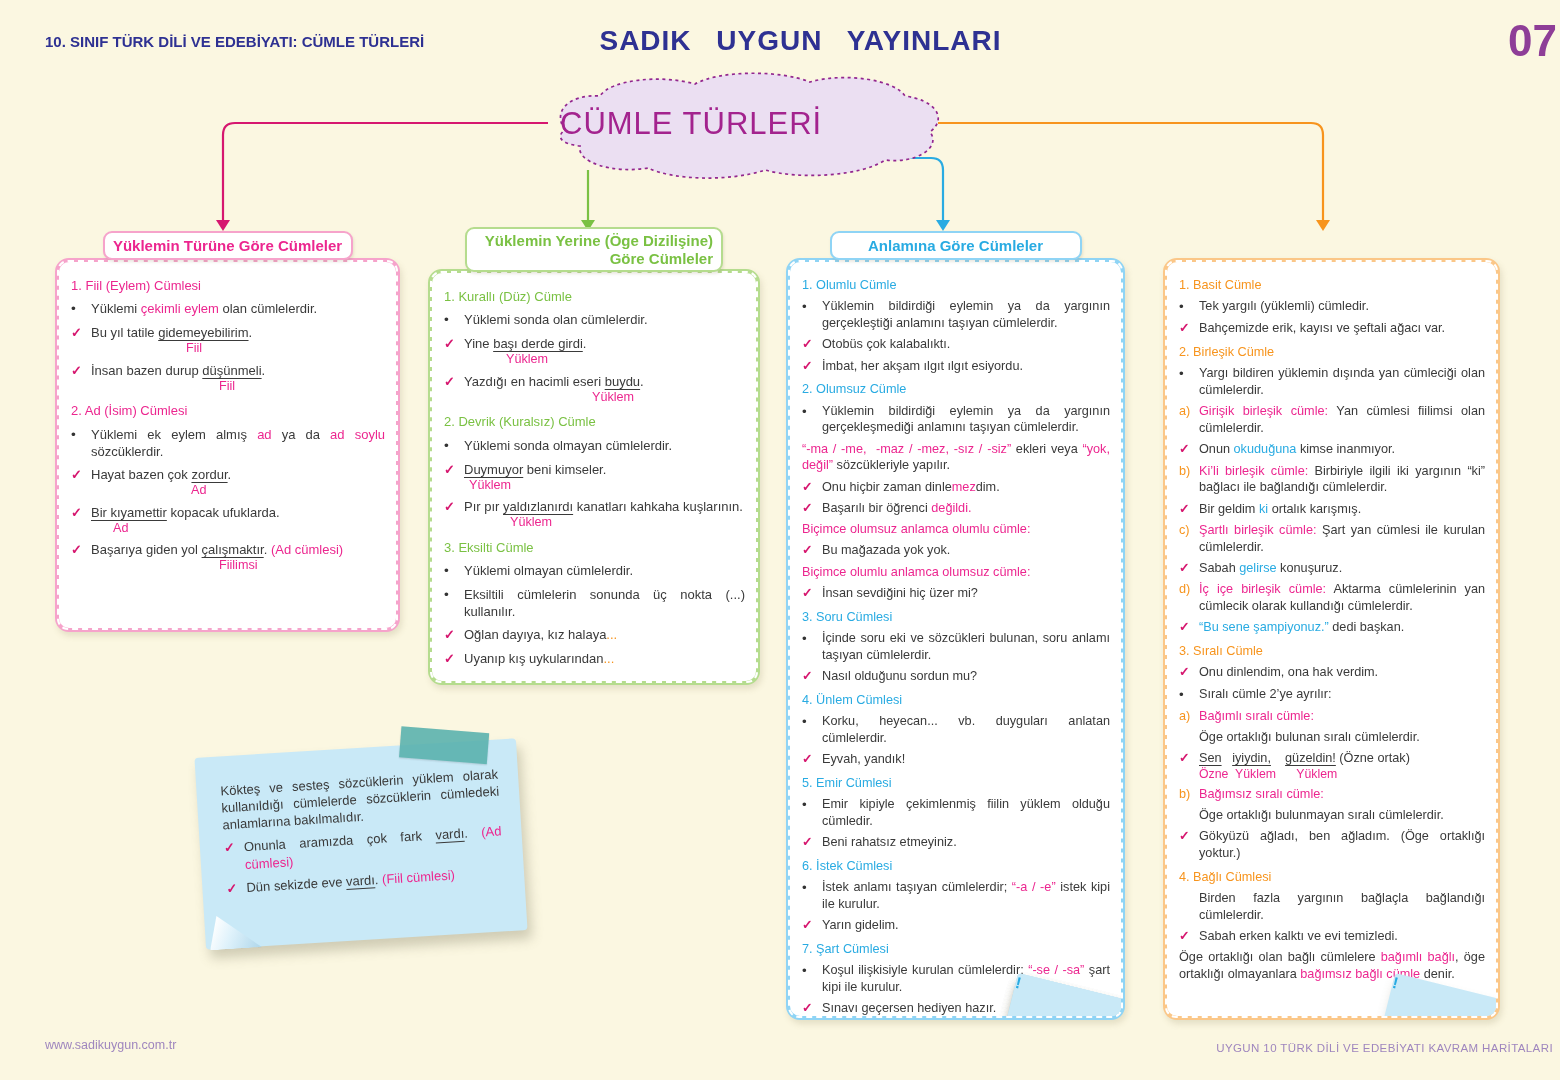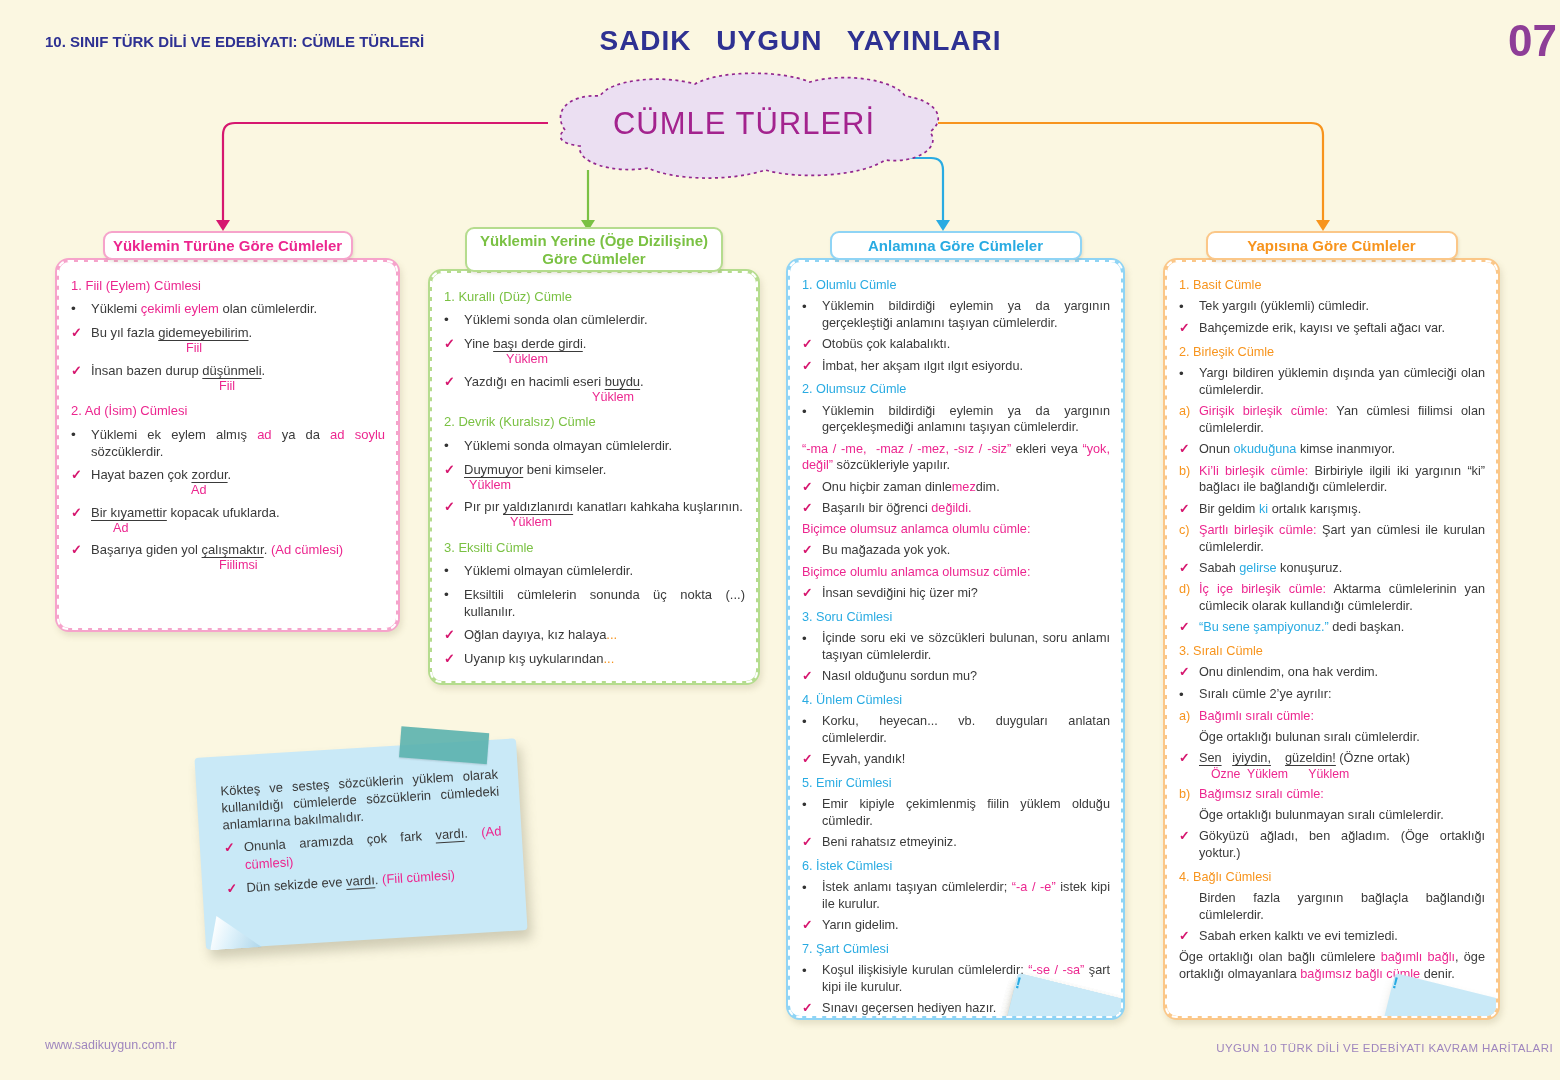--- a/index.html
+++ b/index.html
@@ -7,31 +7,31 @@
           font-family:Liberation Sans, sans-serif;overflow:hidden;color:var(--text,#3A3A3A);padding-left:41px;}
   
   .header-left{position:absolute;left:45px;top:33px;font-size:15px;font-weight:bold;color:var(--navy);}
   .publisher{position:absolute;left:0;right:0;top:25px;text-align:center;font-size:28px;font-weight:bold;
              letter-spacing:1px;word-spacing:16px;color:var(--navy);}
   .page-number{position:absolute;right:44px;top:16px;font-size:44px;font-weight:bold;color:var(--purple);}
   .footer-left{position:absolute;left:45px;bottom:28px;font-size:12.5px;color:var(--footer-text);}
   .footer-right{position:absolute;right:48px;bottom:26px;font-size:11.5px;letter-spacing:.4px;color:var(--footer-text);}
   
   .wires{position:absolute;left:0;top:0;z-index:1;pointer-events:none;}
-  .cloud-label{position:absolute;left:560px;top:106px;width:368px;text-align:center;z-index:2;
+  .cloud-label{position:absolute;left:560px;top:106px;width:368px;text-align:left;z-index:2;
                font-size:31px;letter-spacing:1px;color:var(--cloud-text);}
   
   .colshell{position:absolute;z-index:2;}
   .colbox{position:absolute;inset:0;background:#fff;border:4px solid var(--light);border-radius:14px;
           box-shadow:2px 4px 6px rgba(140,130,90,.2);}
   .box-inner{position:absolute;inset:-2px;border:2px dashed #fff;border-radius:11px;
              padding:15px 11px 8px 12px;overflow:hidden;line-height:1.32;}
   .col-title{position:absolute;left:50%;transform:translateX(-50%);z-index:3;background:#fff;
              border:2px solid var(--light);border-radius:9px;display:flex;align-items:center;justify-content:center;
-             text-align:center;font-weight:bold;font-size:15px;color:var(--accent);padding:2px 8px;
+             text-align:right;font-weight:bold;font-size:15px;color:var(--accent);padding:2px 8px;
              box-shadow:1px 2px 3px rgba(140,130,90,.18);box-sizing:border-box;}
   .c0{left:55px;top:258px;width:345px;height:374px;font-size:13px;}
   .c0 .col-title{top:-27px;width:250px;height:29px;}
   .c1{left:428px;top:269px;width:332px;height:416px;font-size:13px;}
   .c1 .col-title{top:-42px;width:258px;height:45px;line-height:1.2;}
   .c2{left:786px;top:258px;width:339px;height:762px;font-size:12.7px;}
   .c2 .col-title{top:-27px;width:252px;height:29px;}
   .c3{left:1163px;top:258px;width:337px;height:762px;font-size:12.7px;}
   .c3 .col-title{top:-27px;width:252px;height:29px;}
   
@@ -95,21 +95,21 @@
           <div class="item k-h">1. Fiil (Eylem) Cümlesi</div>
           <div class="item k-b">
             <div class="line">
               <span class="marker bullet">•</span>
               <span class="txt"><span>Yüklemi </span><span class="run-p">çekimli eylem</span><span> olan cümlelerdir.</span></span>
             </div>
           </div>
           <div class="item k-c">
             <div class="line">
               <span class="marker check">✓</span>
-              <span class="txt"><span>Bu yıl fazla </span><span class="run-u">gidemeyebilirim</span><span>.</span></span>
+              <span class="txt"><span>Bu yıl tatile </span><span class="run-u">gidemeyebilirim</span><span>.</span></span>
             </div>
             <div class="sub-label" style="margin-left: 115px;">Fiil</div>
           </div>
           <div class="item k-c">
             <div class="line">
               <span class="marker check">✓</span>
               <span class="txt"><span>İnsan bazen durup </span><span class="run-u">düşünmeli</span><span>.</span></span>
             </div>
             <div class="sub-label" style="margin-left: 148px;">Fiil</div>
           </div>
@@ -455,21 +455,21 @@
           <div class="item k-p">
             <div class="line">
               <span class="txt nomk"><span>Öge ortaklığı bulunan sıralı cümlelerdir.</span></span>
             </div>
           </div>
           <div class="item k-c">
             <div class="line">
               <span class="marker check">✓</span>
               <span class="txt"><span class="run-u">Sen</span><span>   </span><span class="run-u">iyiydin,</span><span>    </span><span class="run-u">güzeldin!</span><span> (Özne ortak)</span></span>
             </div>
-            <div class="sub-label" style="margin-left: 32px;">Özne  Yüklem      Yüklem</div>
+            <div class="sub-label" style="margin-left: 20px;">Özne  Yüklem      Yüklem</div>
           </div>
           <div class="item k-a">
             <div class="line">
               <span class="marker letter">b)</span>
               <span class="txt"><span class="run-p">Bağımsız sıralı cümle:</span></span>
             </div>
           </div>
           <div class="item k-p">
             <div class="line">
               <span class="txt nomk"><span>Öge ortaklığı bulunmayan sıralı cümlelerdir.</span></span>
@@ -494,21 +494,20 @@
             </div>
           </div>
           <div class="item k-n">
             <div class="line">
               <span class="marker note">!</span>
               <span class="txt"><span>Öge ortaklığı olan bağlı cümlelere </span><span class="run-p">bağımlı bağlı</span><span>, öge ortaklığı olmayanlara </span><span class="run-p">bağımsız bağlı cümle</span><span> denir.</span></span>
             </div>
           </div>
         </div>
     </div>
-    <div class="col-title">Yapısına Göre Cümleler</div>
   </div>
 
   <div class="note">
     <div class="tape"></div>
     <div class="note-body" id="note-body">
         <div class="item k-n">
           <div class="line">
             <span class="txt"><span>Kökteş ve sesteş sözcüklerin yüklem olarak kullanıldığı cümlelerde sözcüklerin cümledeki anlamlarına bakılmalıdır.</span></span>
           </div>
         </div>

